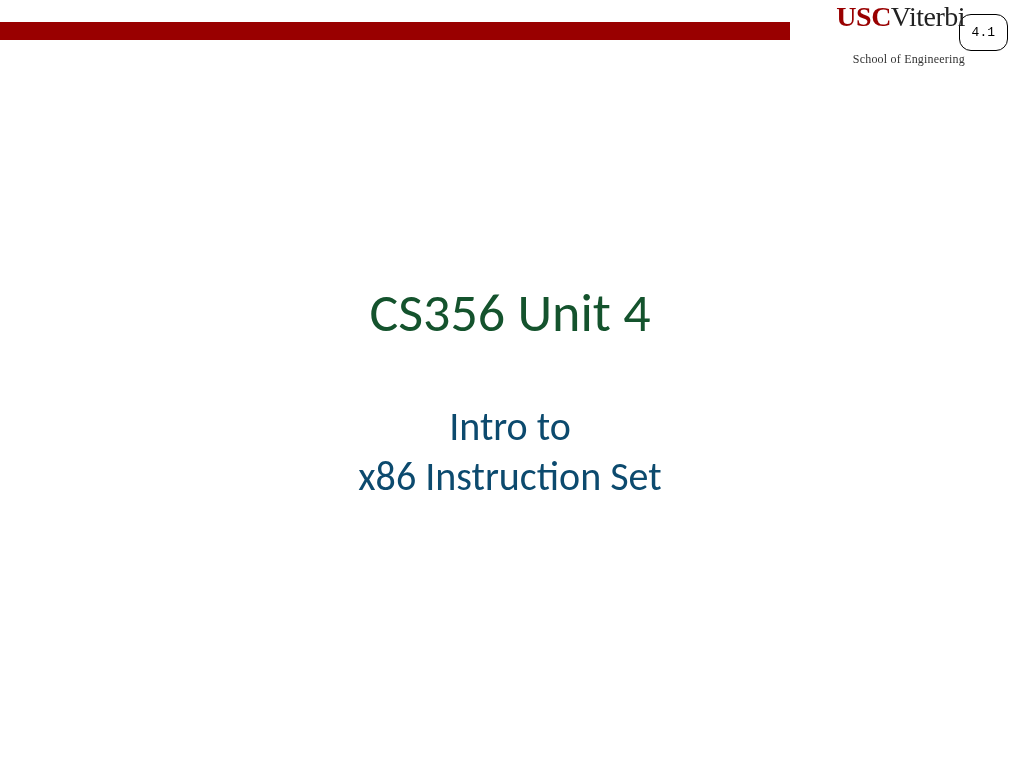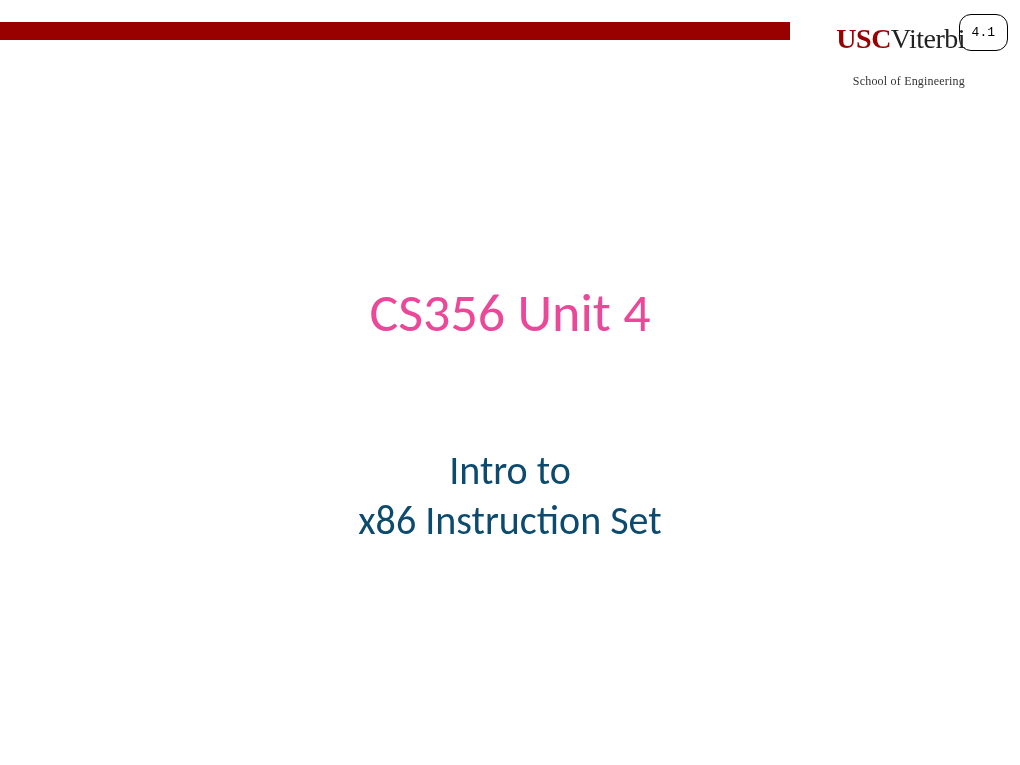--- a/index.html
+++ b/index.html
@@ -18,21 +18,21 @@
     .header-bar {
       position: absolute;
       top: 22px;
       left: 0;
       width: 790px;
       height: 18px;
       background: #990000;
     }
     .logo-container {
       position: absolute;
-      top: 25px;
+      top: 3px;
       right: 55px;
       text-align: right;
     }
     .logo-main {
       font-size: 28px;
       font-weight: bold;
       letter-spacing: -0.5px;
       line-height: 1;
     }
     .logo-usc {
@@ -64,23 +64,23 @@
     }
     .content {
       position: absolute;
       top: 280px;
       left: 0;
       width: 100%;
       text-align: center;
     }
     .title {
       font-size: 54px;
-      color: #ec4899;
+      color: #14532d;
       font-weight: normal;
-      margin-bottom: 100px;
+      margin-bottom: 56px;
     }
     .subtitle {
       font-size: 40px;
       color: #0c4a6e;
       font-weight: normal;
       line-height: 1.25;
     }
   </style>
 </head>
 <body>

